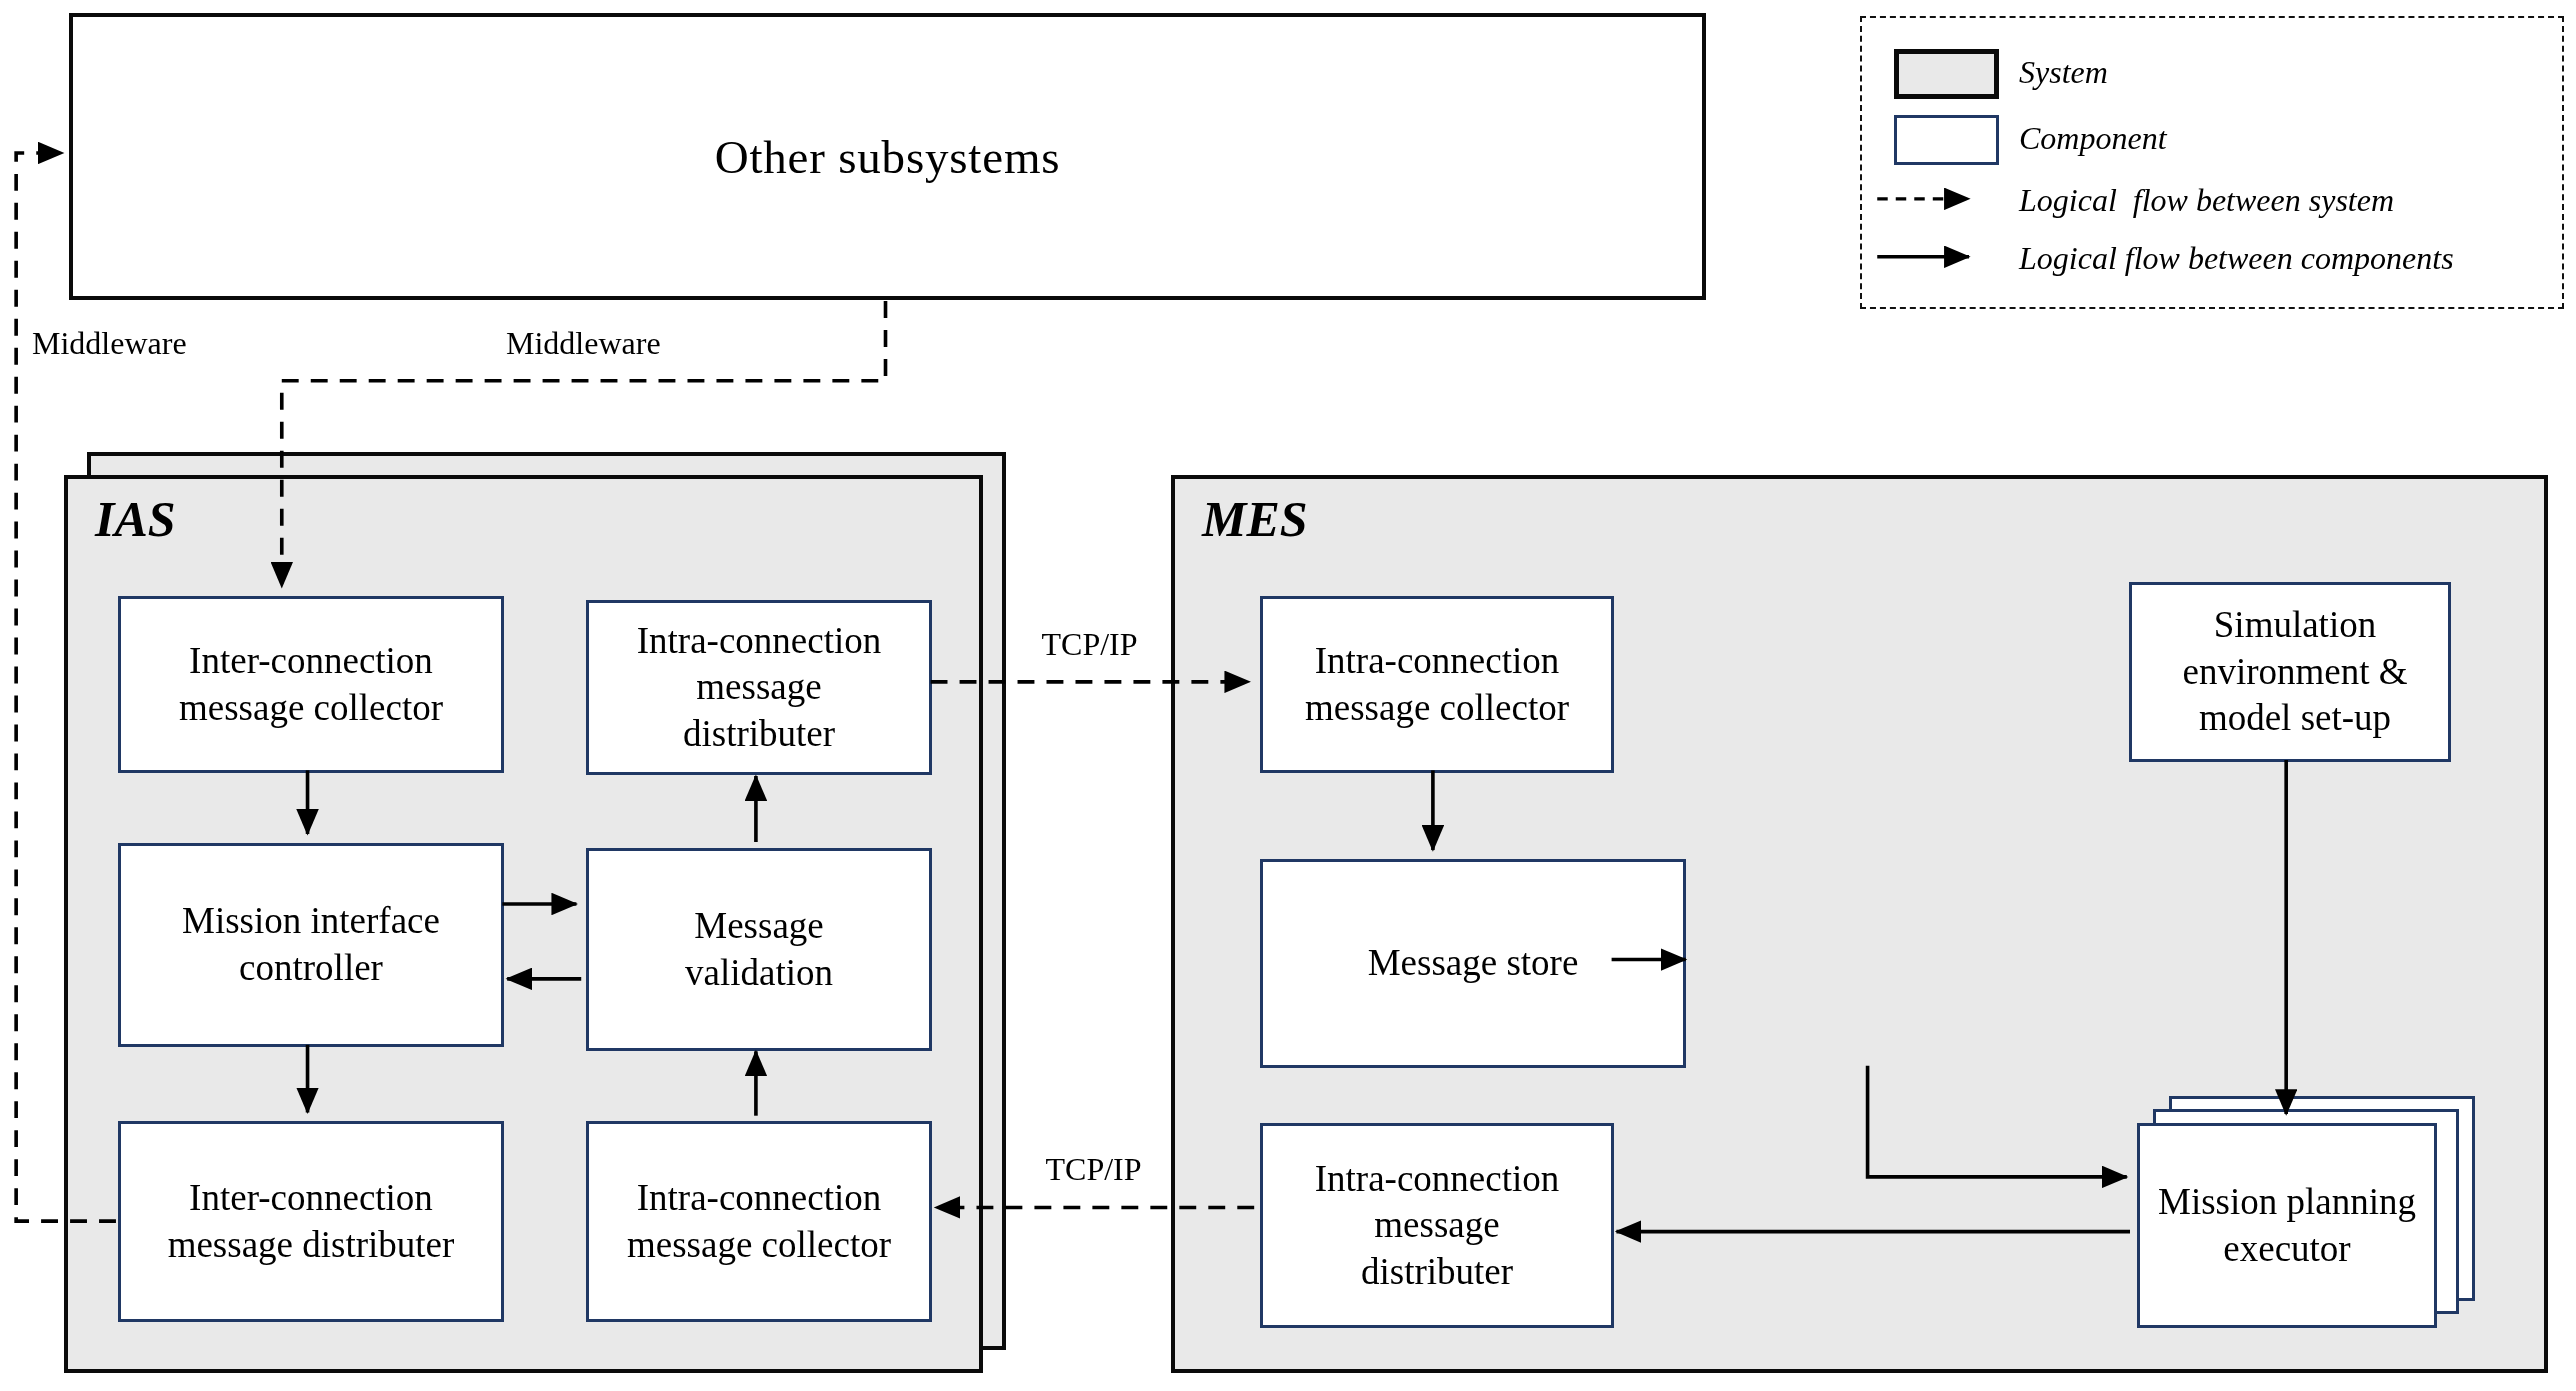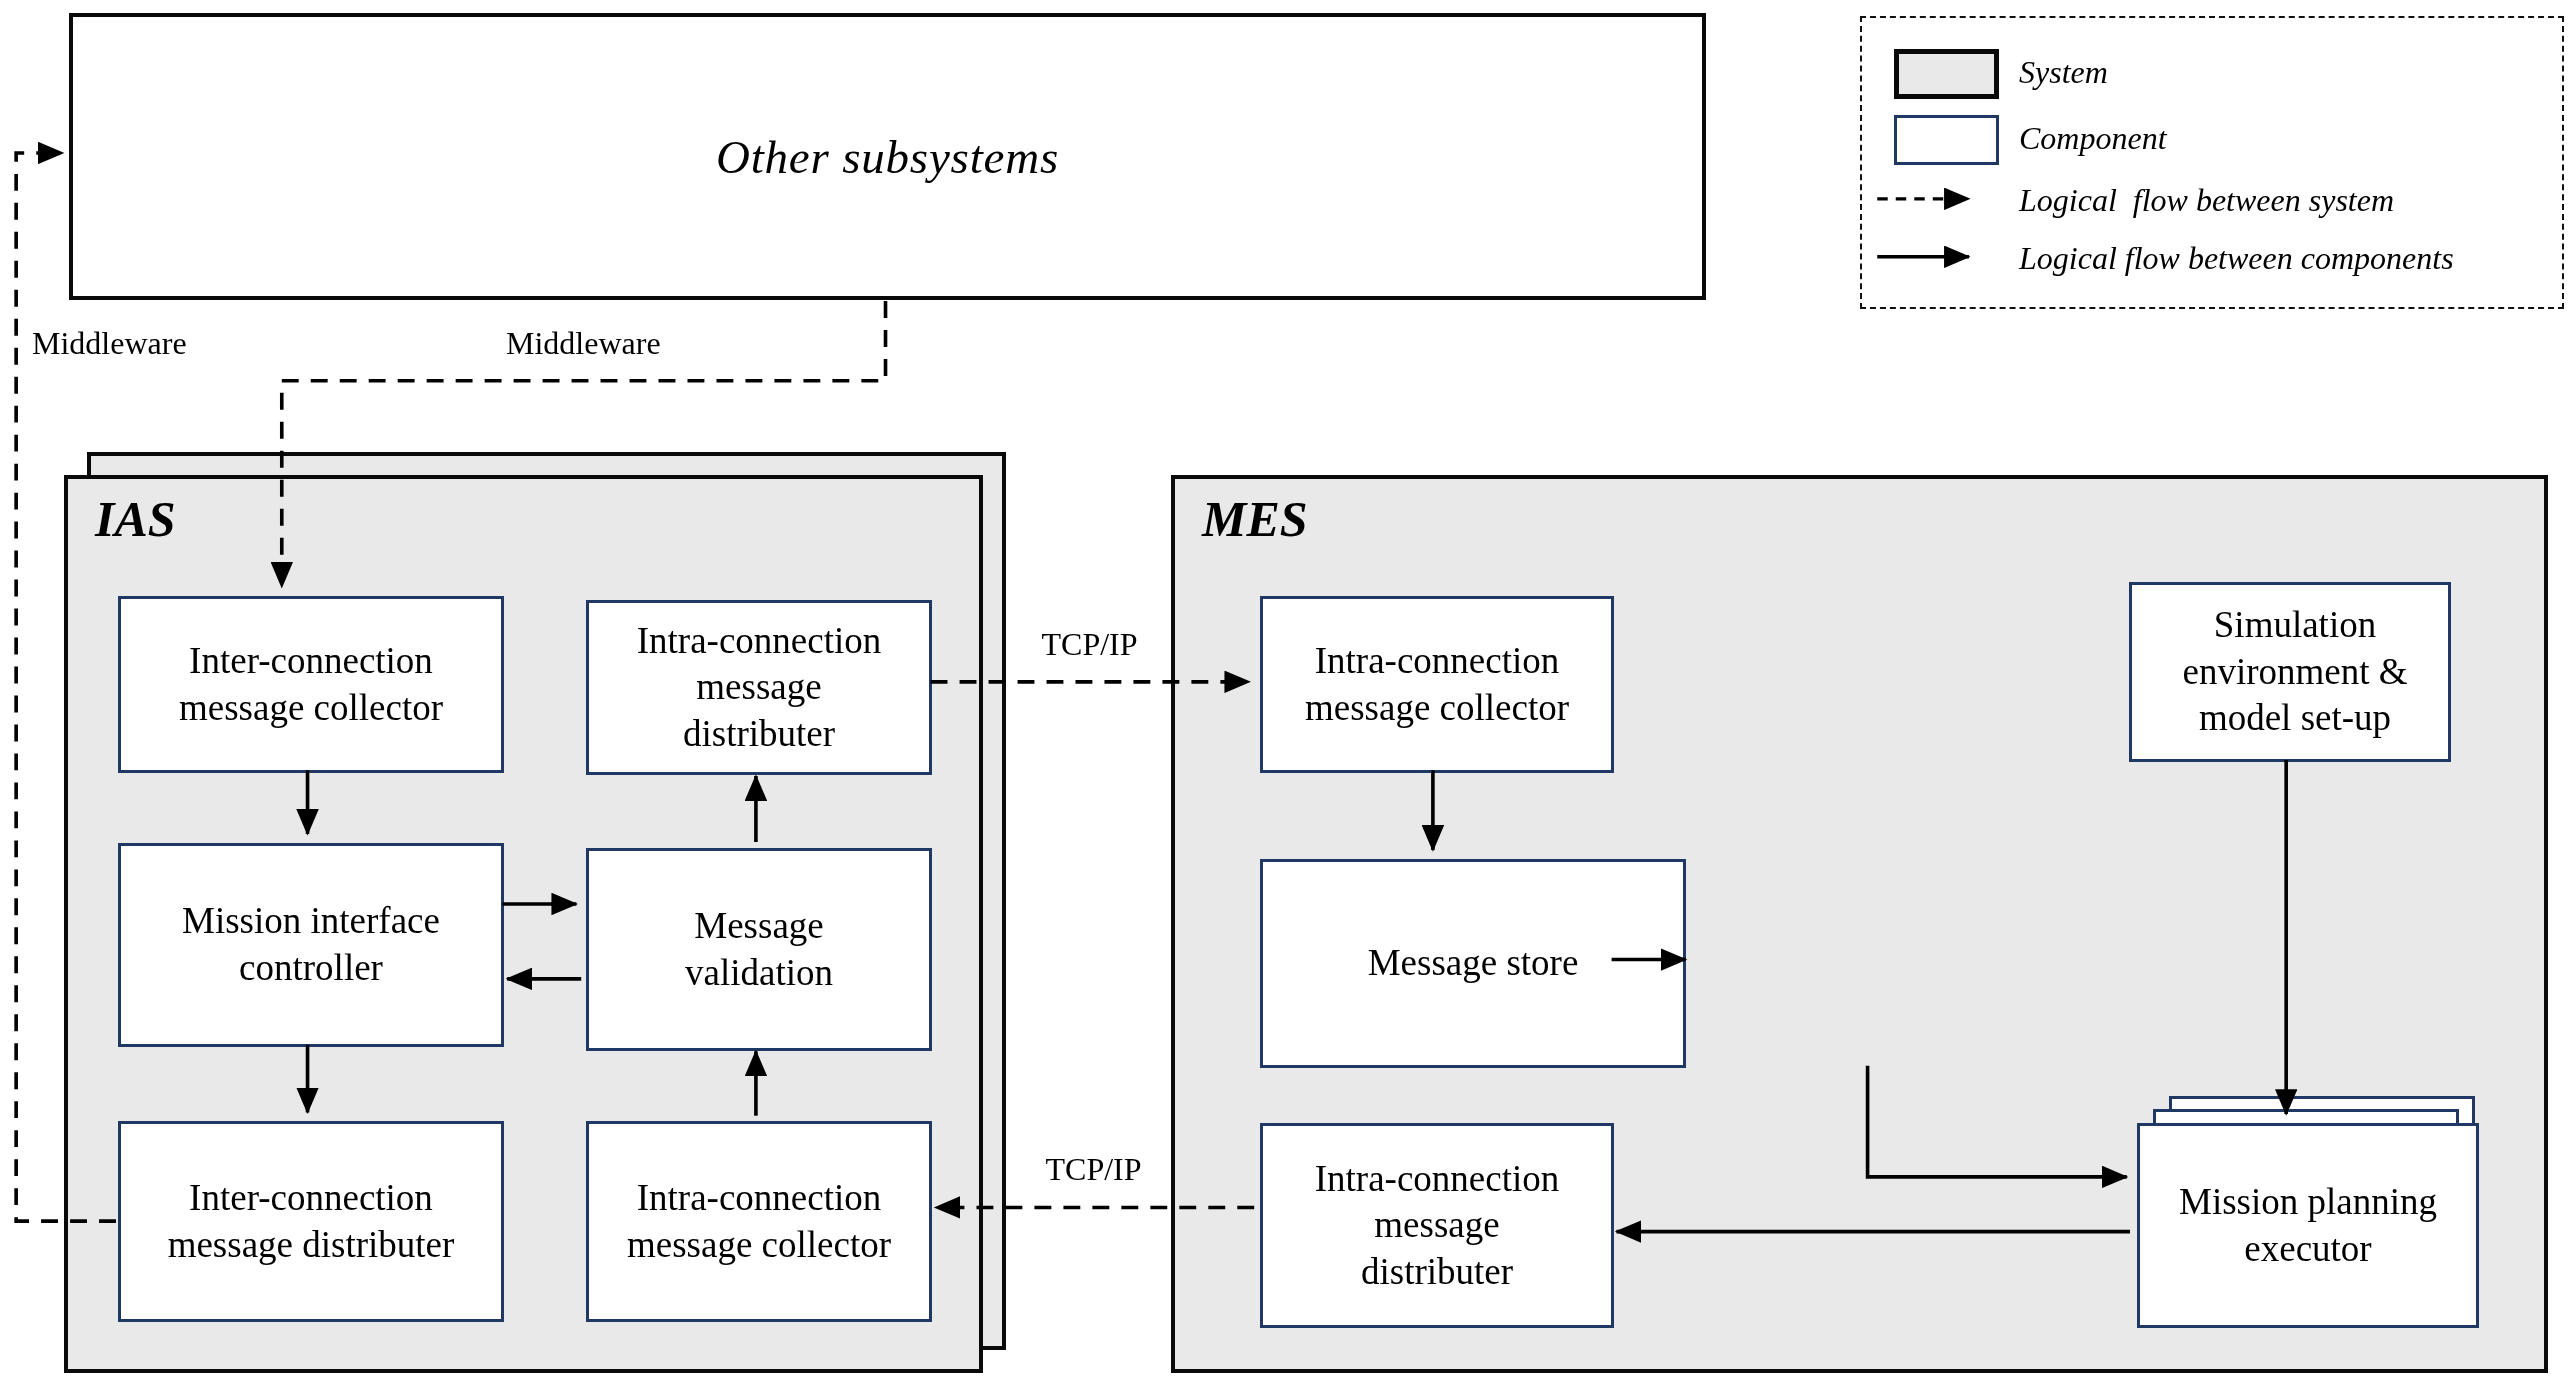--- a/index.html
+++ b/index.html
@@ -17,21 +17,21 @@
   }
   .canvas { position: absolute; inset: 0; }
 
   
   .other-box {
     position: absolute; left: 69px; top: 13px; width: 1637px; height: 287px;
     background: #fff; border: 4.8px solid #0a0a0a;
     display: flex; align-items: center; justify-content: center;
   }
   .other-box .lbl {
-    font-style: italic; font-size: 47px; letter-spacing: 0.8px;
+    font-size: 47px; letter-spacing: 0.8px;
   }
 
   
   .legend {
     position: absolute; left: 1860px; top: 16px; width: 704px; height: 293px;
     border: 2.4px dashed #111; background: #fff;
   }
   .legend .swatch { position: absolute; width: 105px; height: 50px; }
   .legend .swatch.system { left: 32px; top: 31px; background: var(--fill); border: 5.6px solid #0a0a0a; }
   .legend .swatch.component { left: 32px; top: 97px; background: #fff; border: 3.2px solid var(--navy); }
@@ -75,21 +75,21 @@
 
   
   .c-mes-intra-col   { left: 85px;  top: 117px; width: 354px; height: 177px; }
   .c-mes-sim         { left: 954px; top: 103px; width: 322px; height: 180px; padding-left: 10px; }
   .c-mes-store       { left: 85px;  top: 380px; width: 426px; height: 209px; }
   .c-mes-parse       { left: 519px;  top: 380px; width: 354px; height: 209px; }
   .c-mes-intra-dist  { left: 85px;  top: 644px; width: 354px; height: 205px; }
   .stack-card        { position: absolute; width: 306px; height: 205px; background: #fff; border: 3.2px solid var(--navy); }
   .card3 { left: 994px; top: 617px; }
   .card2 { left: 978px; top: 630px; }
-  .c-mes-exec        { left: 962px; top: 644px; width: 342px; height: 205px; }
+  .c-mes-exec        { left: 962px; top: 644px; width: 300px; height: 205px; }
 
   
   .flow-label {
     position: absolute; font-size: 32px; line-height: 37px;
   }
   .fl-mid-left   { left: 32px;   top: 325px; }
   .fl-mid-center { left: 506px;  top: 325px; }
   .fl-tcp-top    { left: 1009px; top: 626px;  width: 161px; text-align: center; }
   .fl-tcp-bottom { left: 1013px; top: 1151px; width: 161px; text-align: center; }
 

